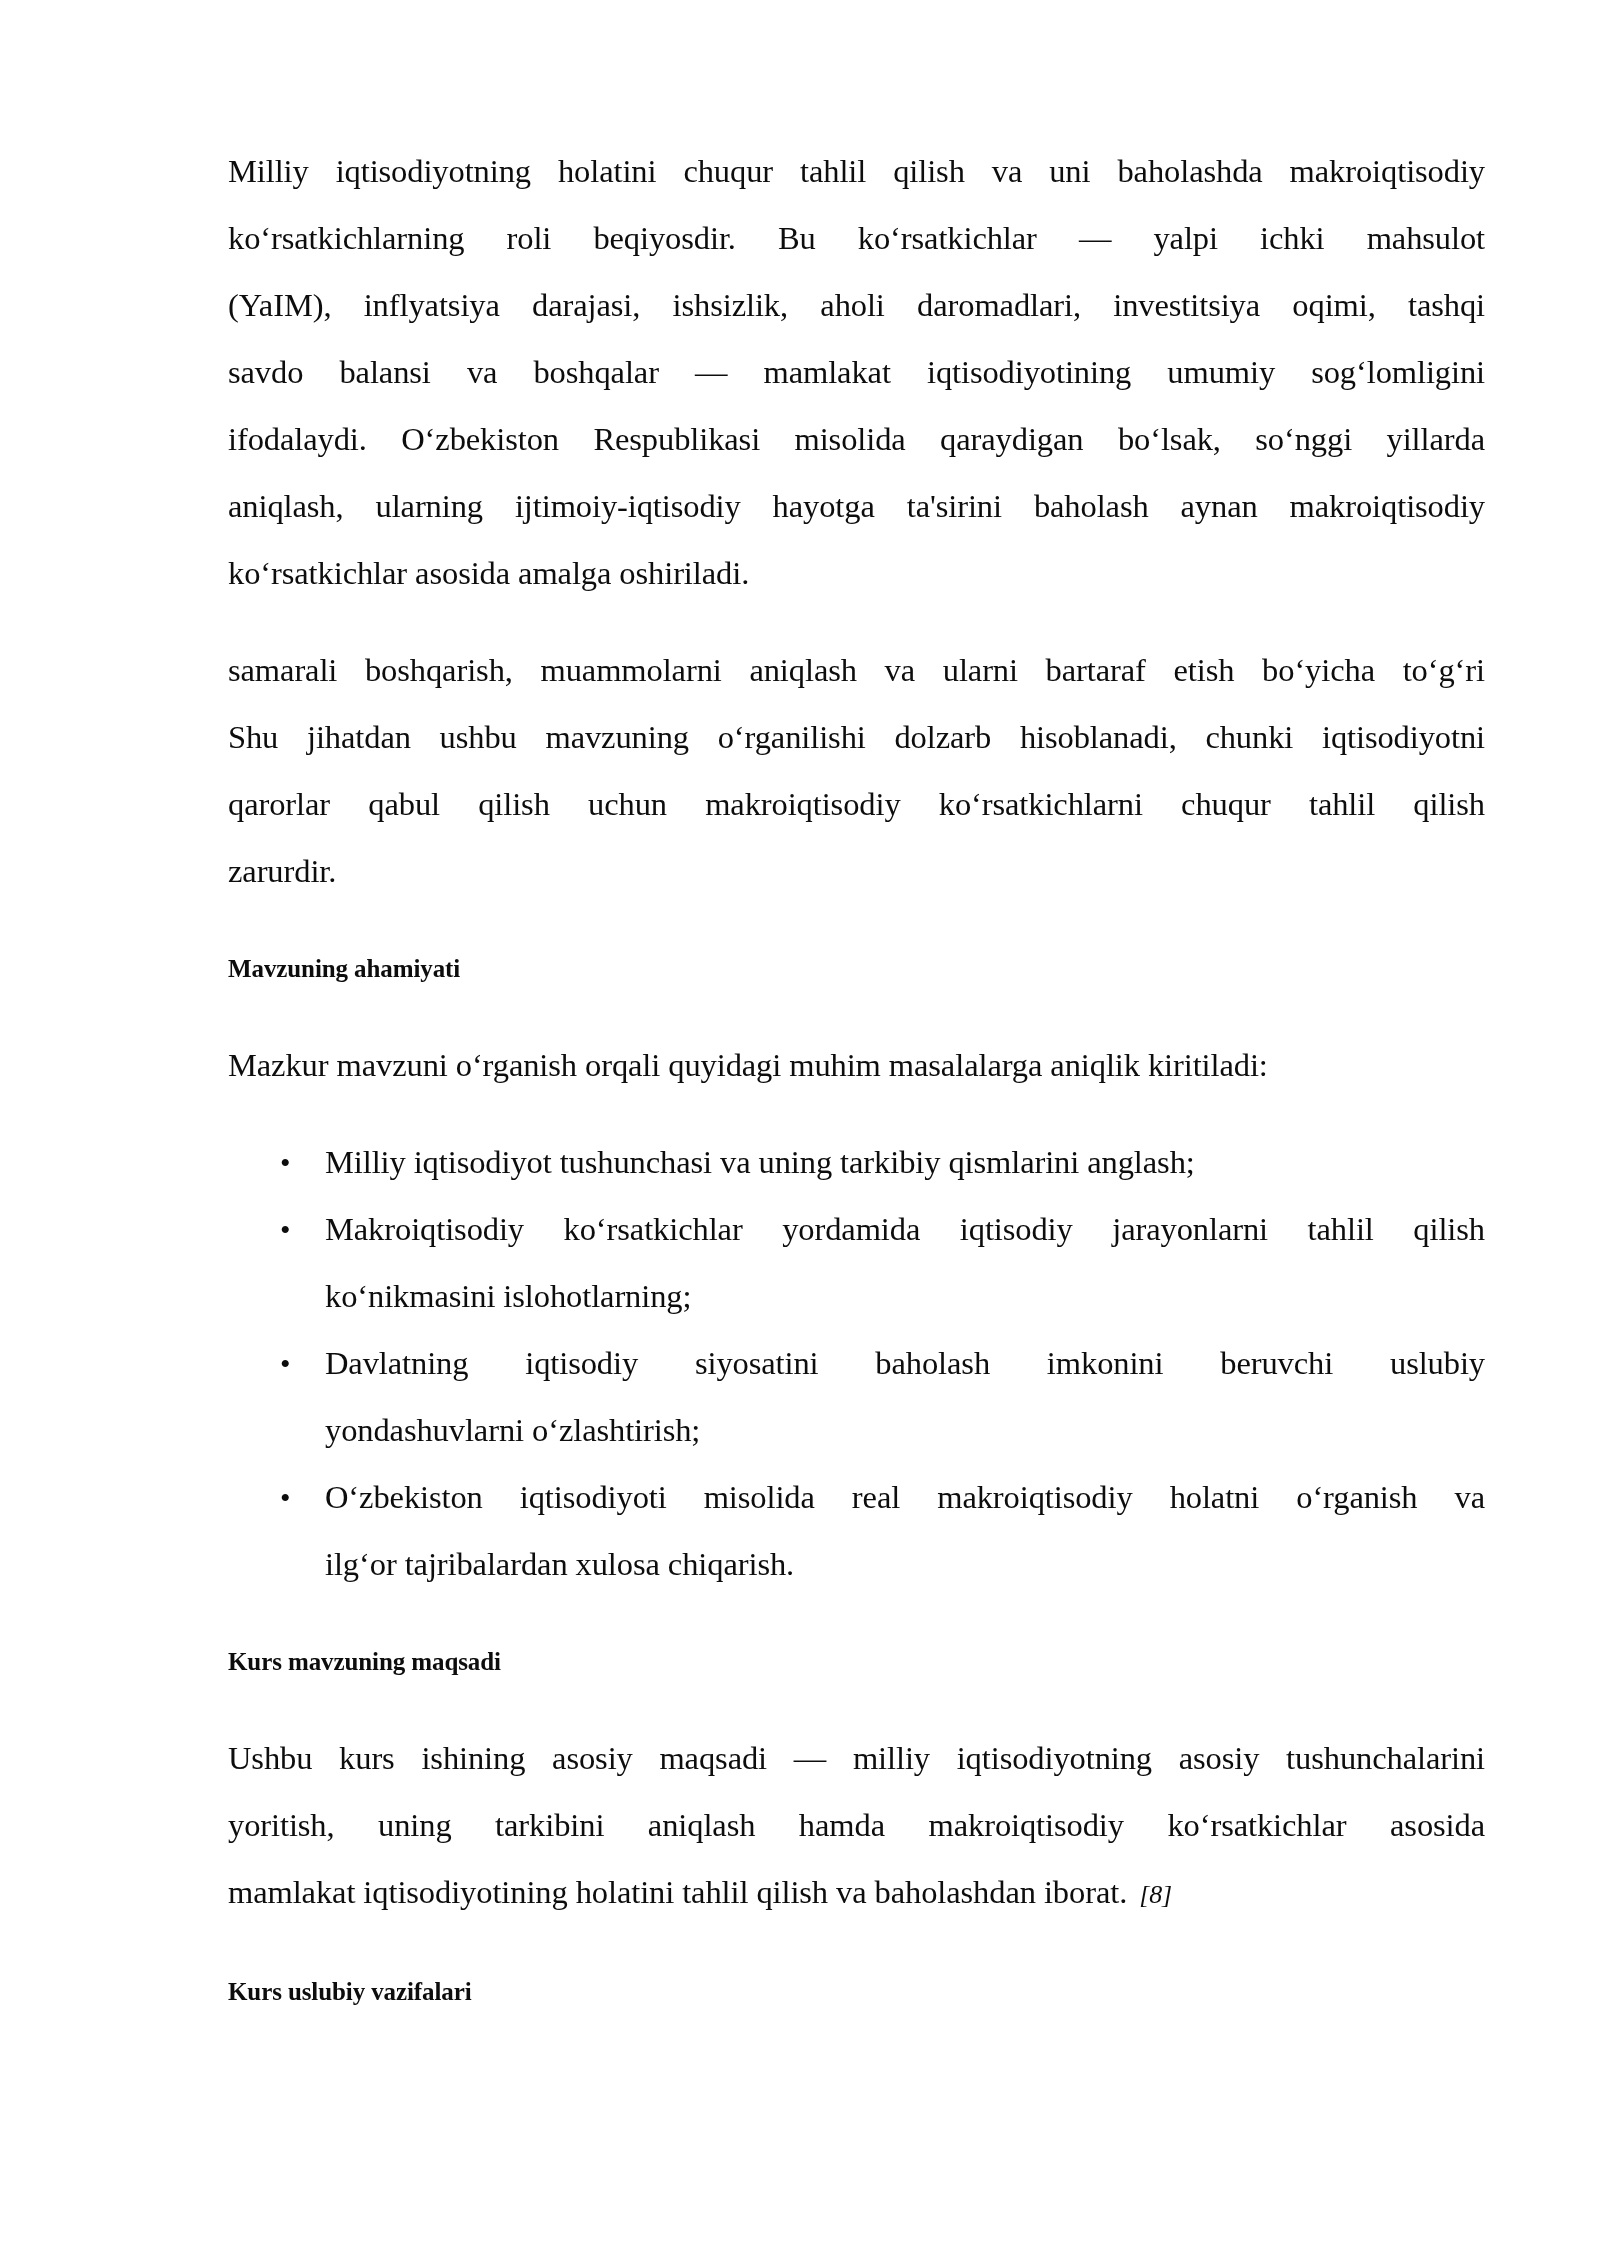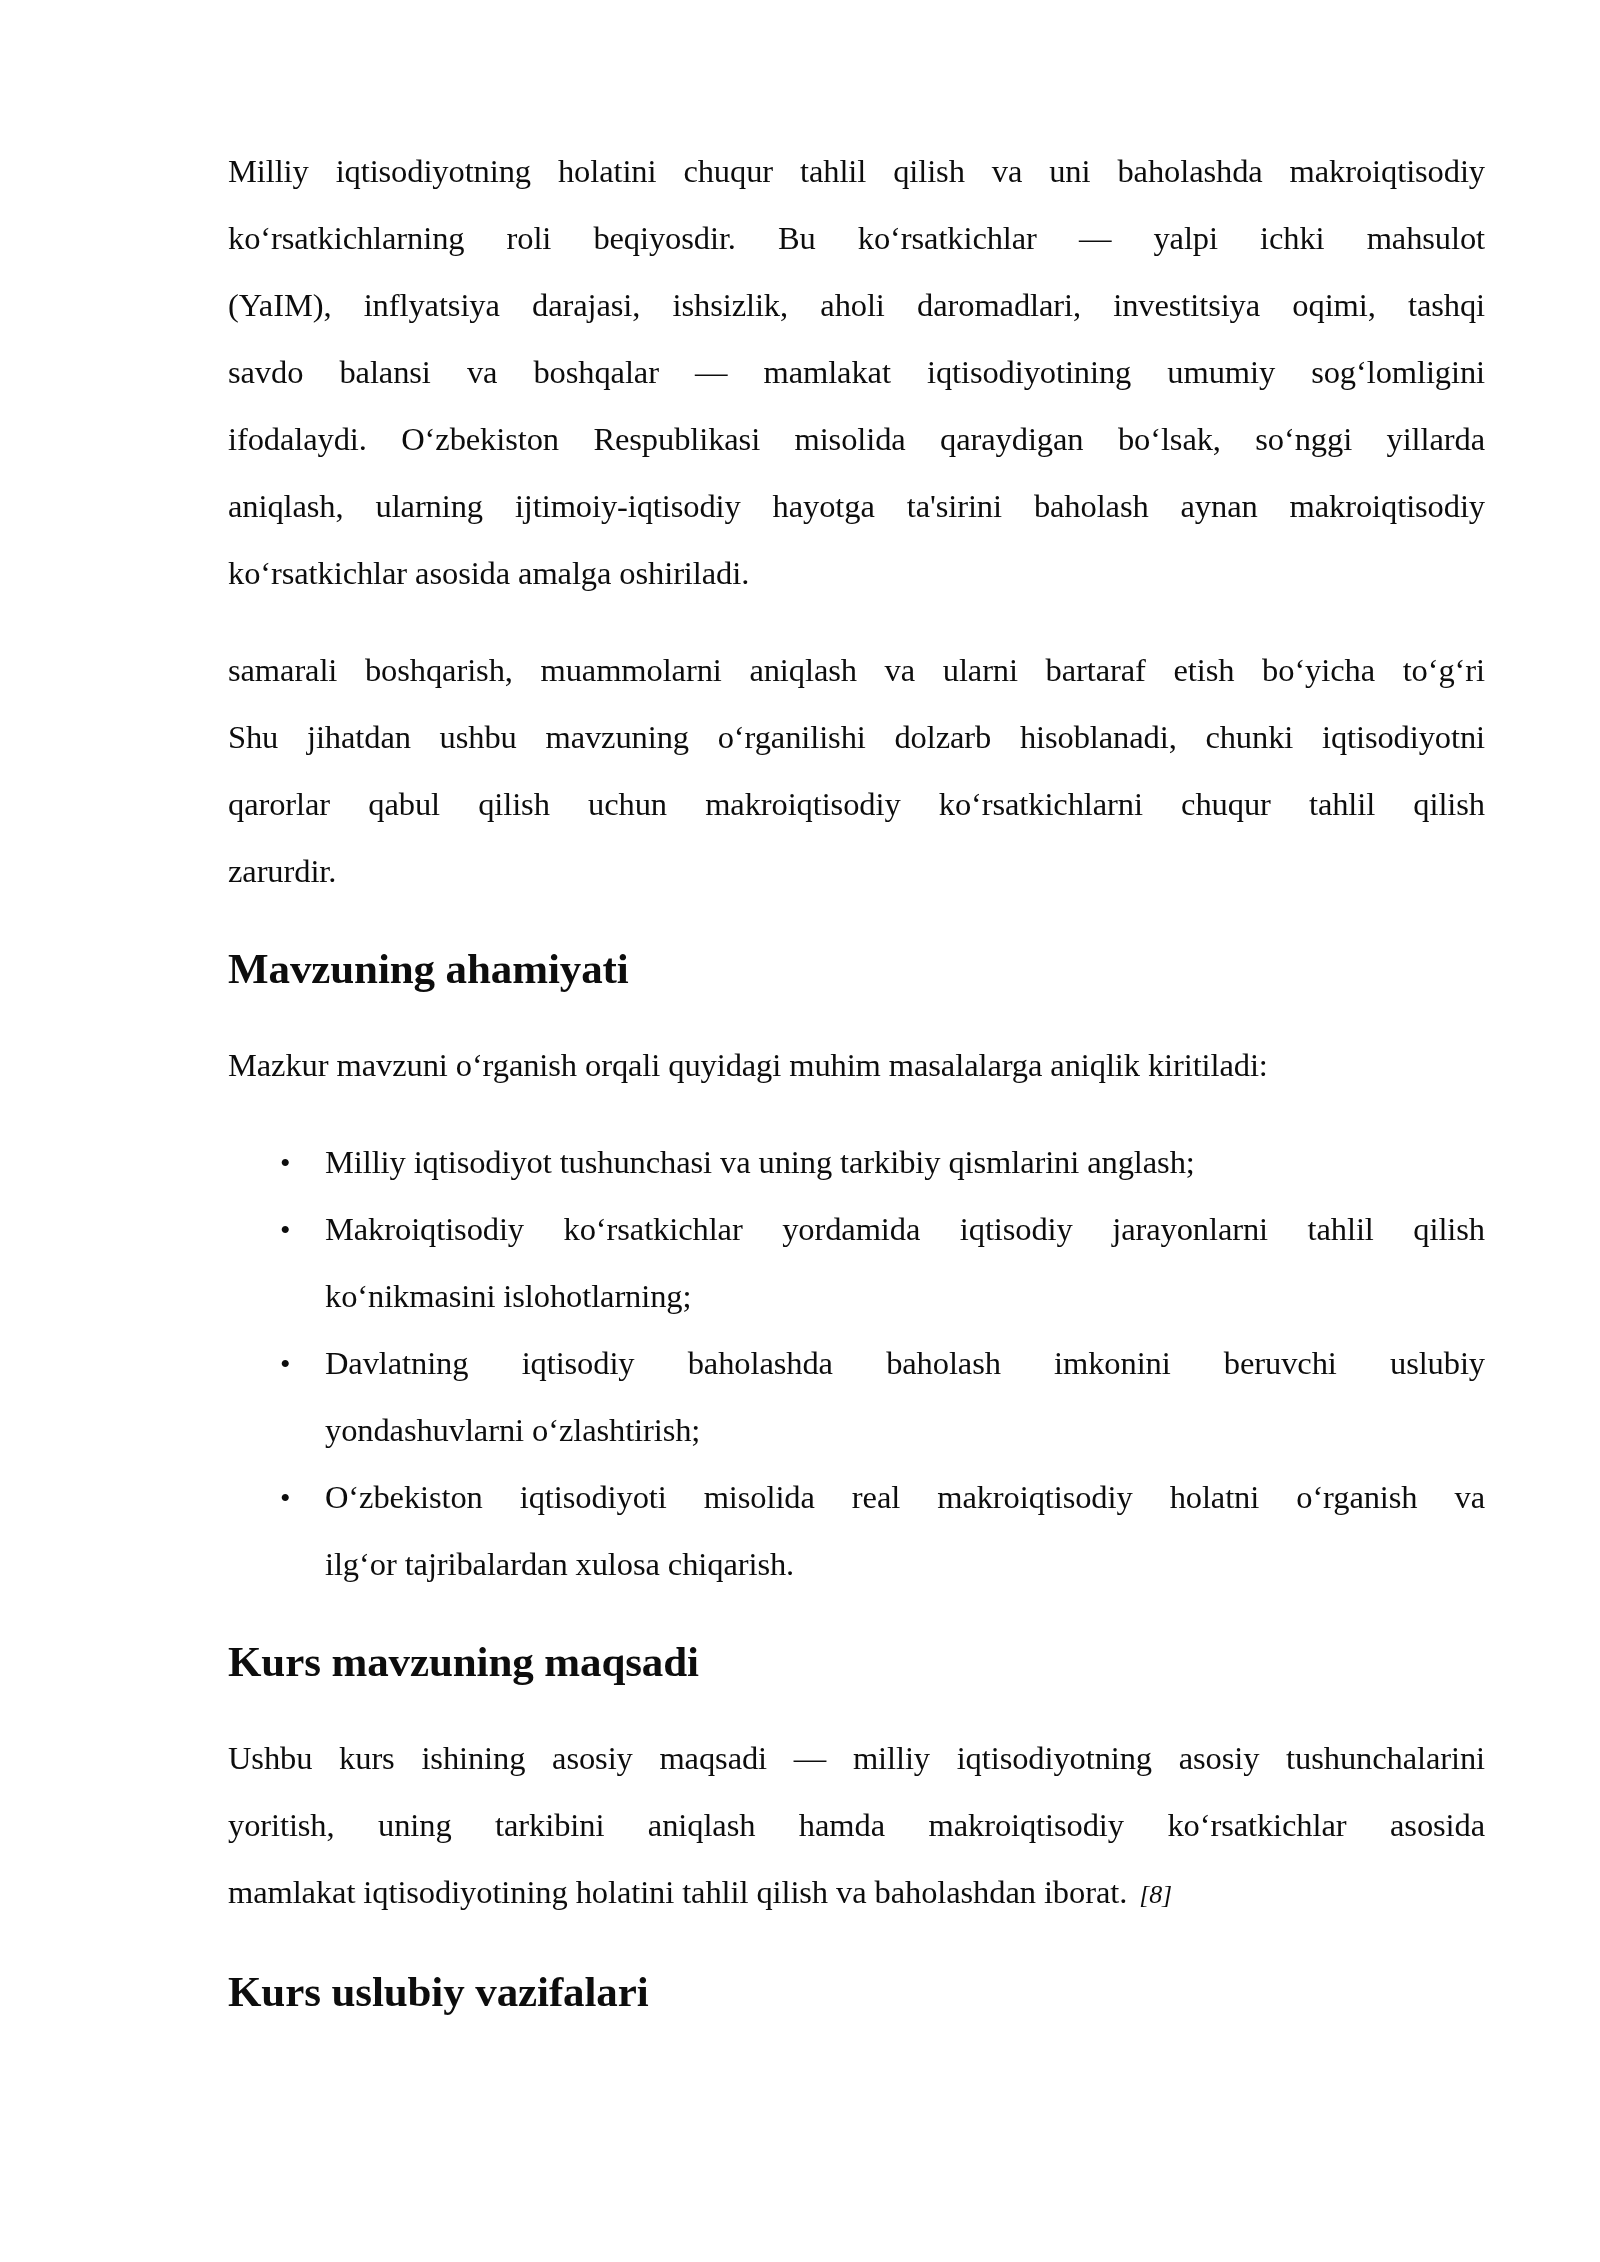--- a/index.html
+++ b/index.html
@@ -15,21 +15,21 @@
     line-height: 67px;
     color: #0d0d0d;
     letter-spacing: -0.1px;
     overflow: hidden;
   }
   .para { margin: 0 0 30px 0; }
   .ln { text-align: left; }
   .ln.j { text-align: justify; text-align-last: justify; }
   .heading {
     font-weight: bold;
-    font-size: 43px;
+    font-size: 25px;
   }
   .list { margin: 0 0 30px 0; }
   .bullet { position: relative; padding-left: 97px; }
   .marker {
     position: absolute;
     left: -45px;
     top: 0;
     width: 40px;
     text-align: left;
     font-size: 30px;
@@ -82,21 +82,21 @@
       <div class="ln j ln-wrap">
         <span class="marker">•</span>
         <span>Makroiqtisodiy koʻrsatkichlar yordamida iqtisodiy jarayonlarni tahlil qilish</span>
       </div>
       <div class="ln">koʻnikmasini islohotlarning;</div>
     </div>
 
     <div class="bullet">
       <div class="ln j ln-wrap">
         <span class="marker">•</span>
-        <span>Davlatning iqtisodiy baholashda baholash imkonini beruvchi uslubiy</span>
+        <span>Davlatning iqtisodiy siyosatini baholash imkonini beruvchi uslubiy</span>
       </div>
       <div class="ln">yondashuvlarni oʻzlashtirish;</div>
     </div>
 
     <div class="bullet">
       <div class="ln j ln-wrap">
         <span class="marker">•</span>
         <span>Oʻzbekiston iqtisodiyoti misolida real makroiqtisodiy holatni oʻrganish va</span>
       </div>
       <div class="ln">ilgʻor tajribalardan xulosa chiqarish.</div>

